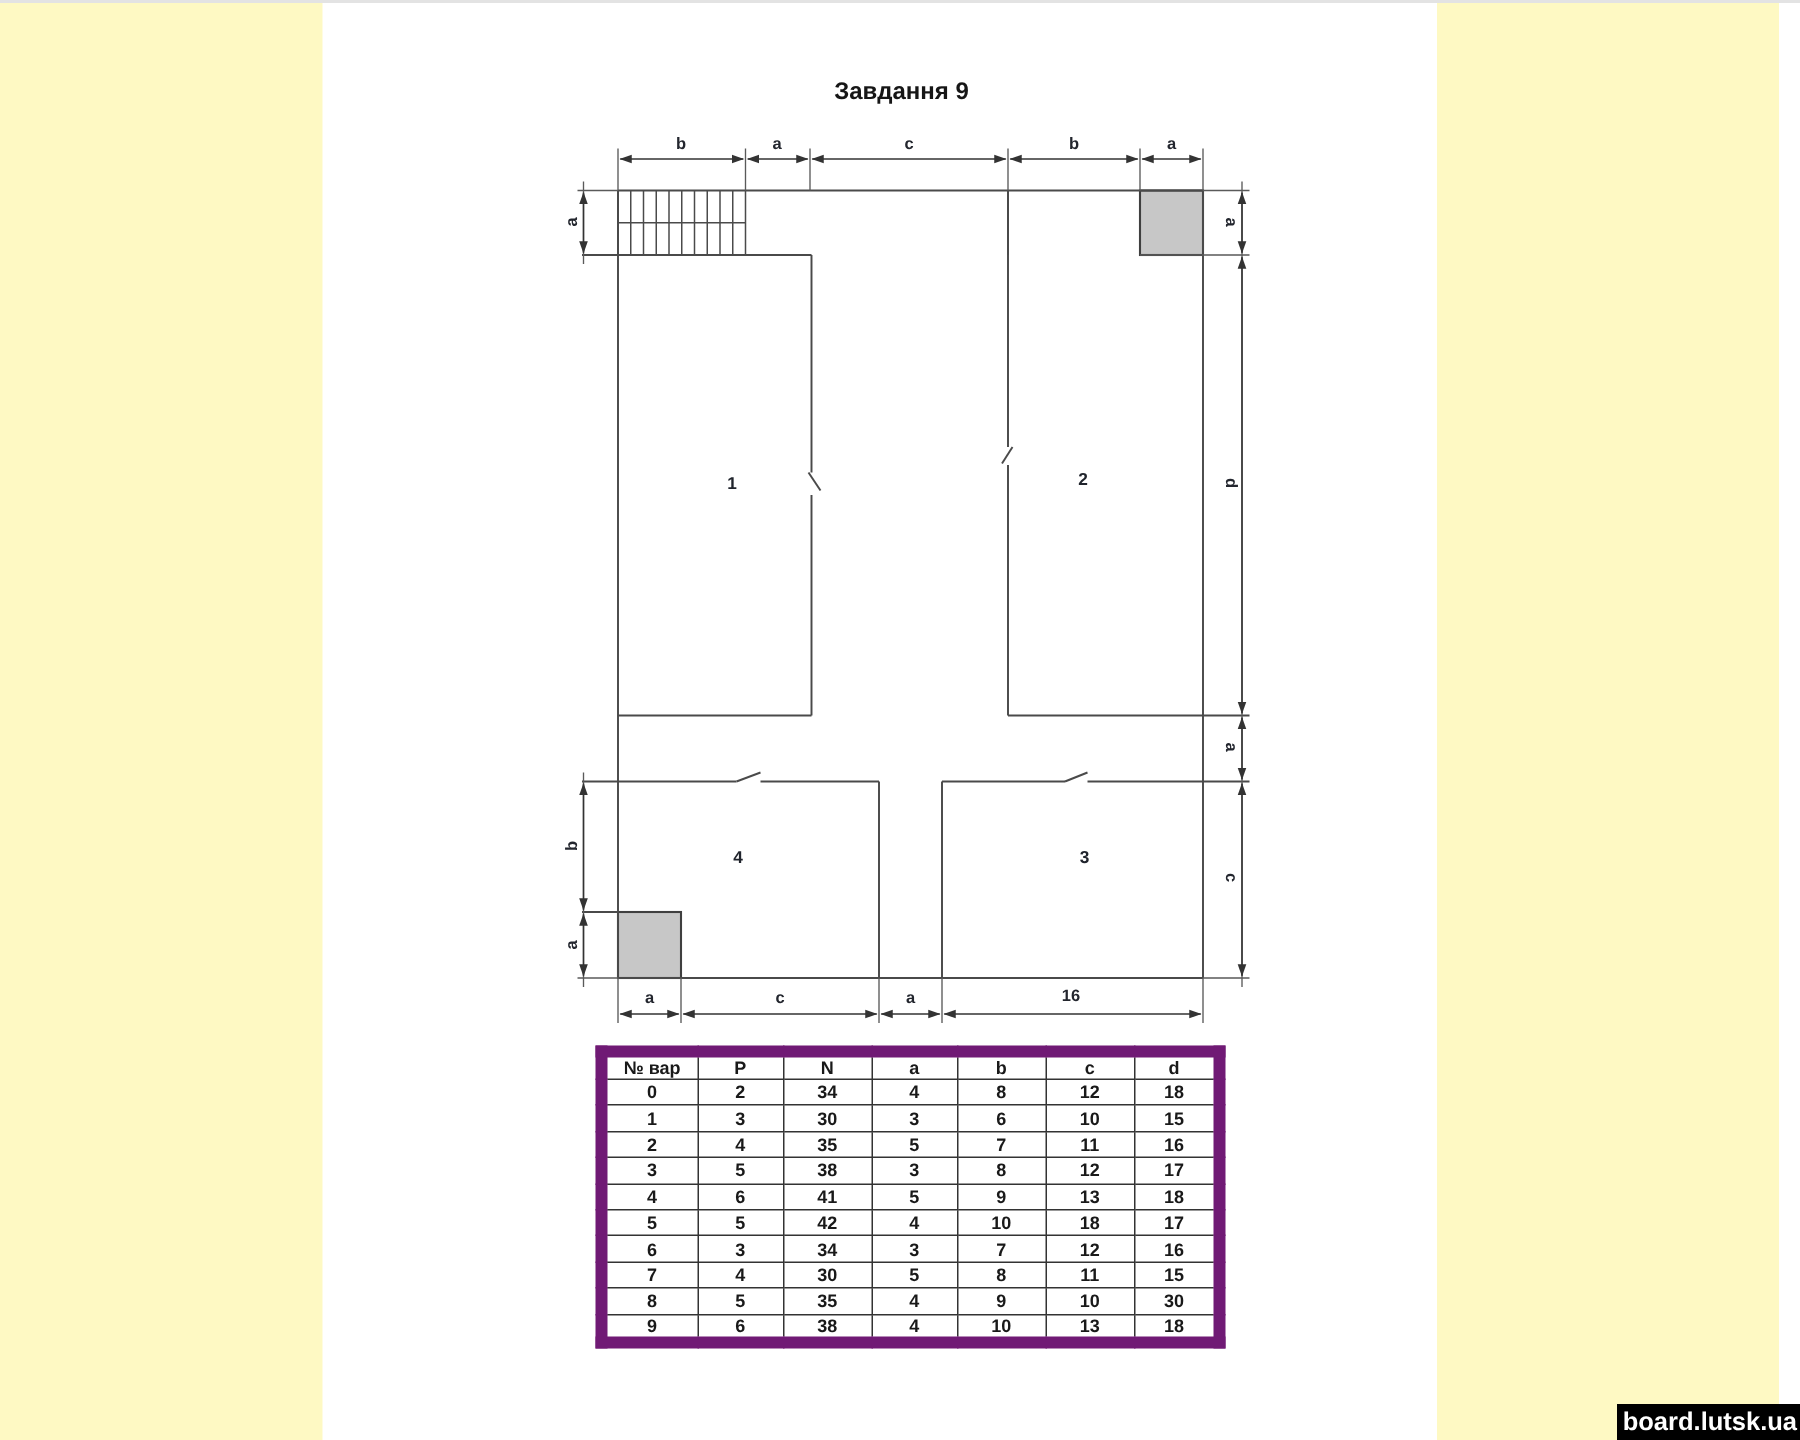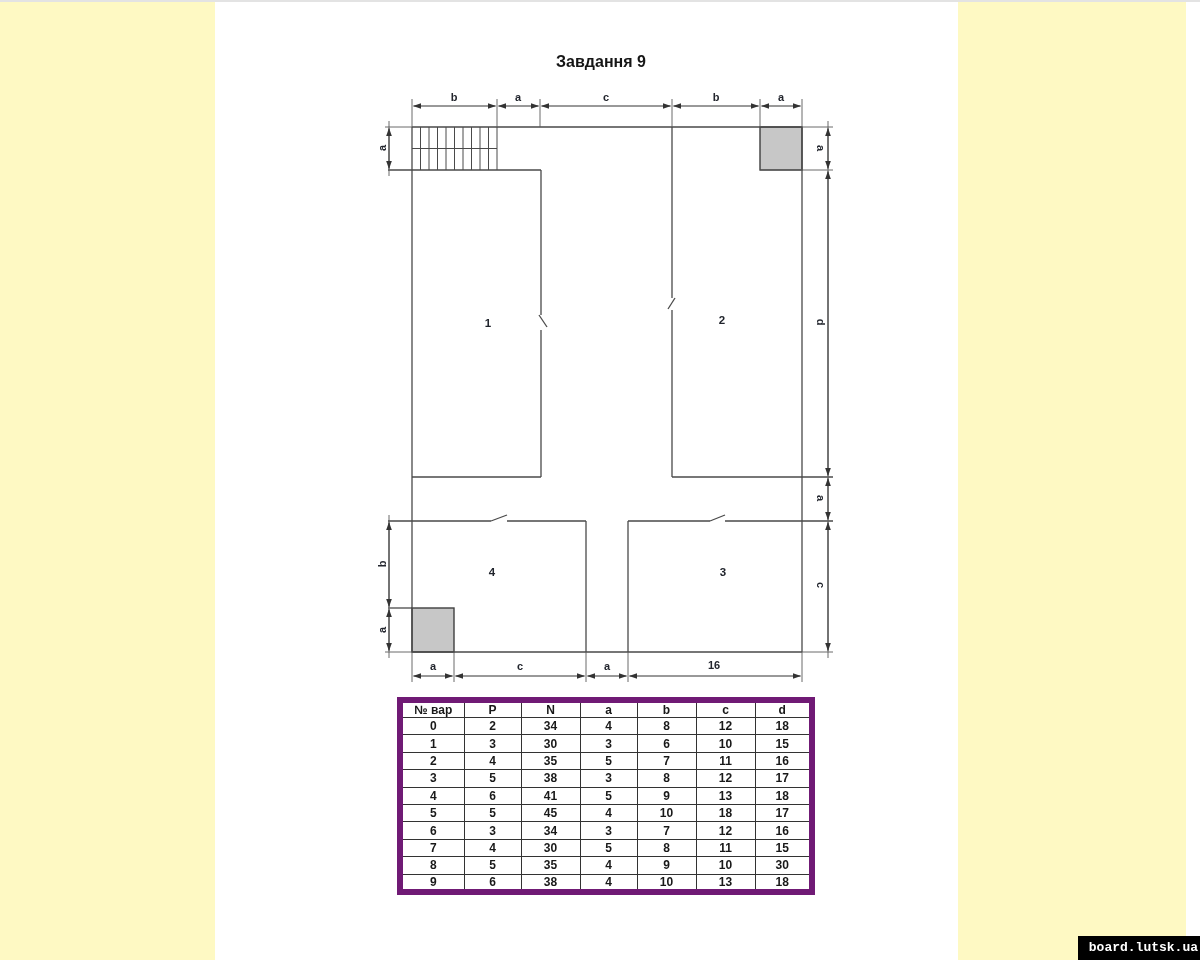--- a/index.html
+++ b/index.html
@@ -25,36 +25,36 @@
     font-size:11px; font-weight:bold; color:#23262e; white-space:nowrap; line-height:1;
   }
   .lbl.rot-l { transform:translate(-50%,-50%) rotate(-90deg); }
   .lbl.rot-r { transform:translate(-50%,-50%) rotate(90deg); }
   .room-num { font-size:11.5px; color:#20242c; }
 
   table.variants {
     position:absolute; left:397px; top:697px; width:412px;
     border-collapse:collapse; table-layout:fixed;
     font-size:12px; font-weight:bold; color:#191919;
-    border:6px solid #701a75;
+    border:8px solid #701a75;
     padding-left:20px;
   }
   table.variants th, table.variants td {
     border:1.5px solid #333; height:17.4px;
     text-align:center; vertical-align:middle; padding:0;
     font-weight:bold;
   }
 
   .wm-bar {
     position:absolute; left:1078px; top:936px; width:122px; height:24px;
     background:#000; text-align:right;
   }
   .wm-text {
-    font-family:Liberation Mono, monospace; font-weight:bold;
-    font-size:13px; color:#fff; line-height:24px; padding-right:2px;
+    font-family:Liberation Sans, sans-serif; font-weight:bold;
+    font-size:17px; color:#fff; line-height:24px; padding-right:2px;
     letter-spacing:0px;
   }
 </style>
 </head>
 <body>
 
 <div id="page">
   <div class="top-hairline"></div>
   <div class="canvas"></div>
   <div class="right-strip"></div>
@@ -222,21 +222,21 @@
           <td>6</td>
           <td>41</td>
           <td>5</td>
           <td>9</td>
           <td>13</td>
           <td>18</td>
         </tr>
         <tr>
           <td>5</td>
           <td>5</td>
-          <td>45</td>
+          <td>42</td>
           <td>4</td>
           <td>10</td>
           <td>18</td>
           <td>17</td>
         </tr>
         <tr>
           <td>6</td>
           <td>3</td>
           <td>34</td>
           <td>3</td>

